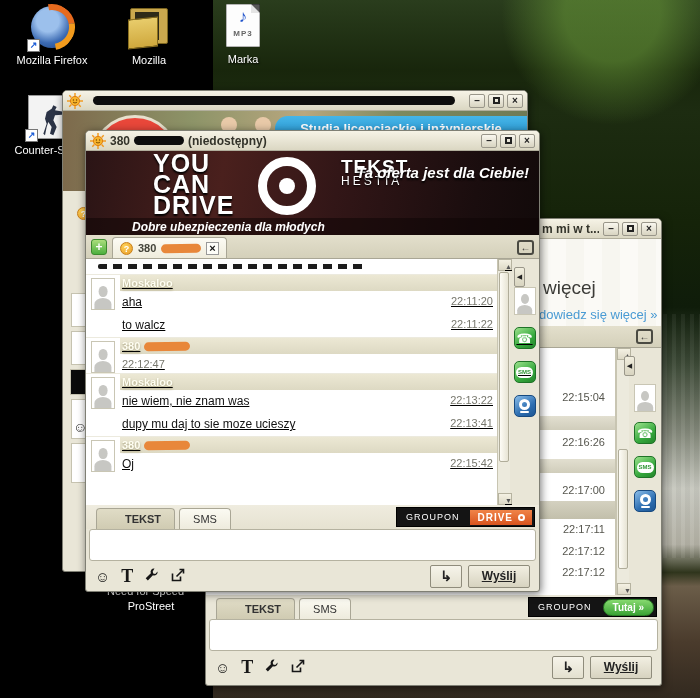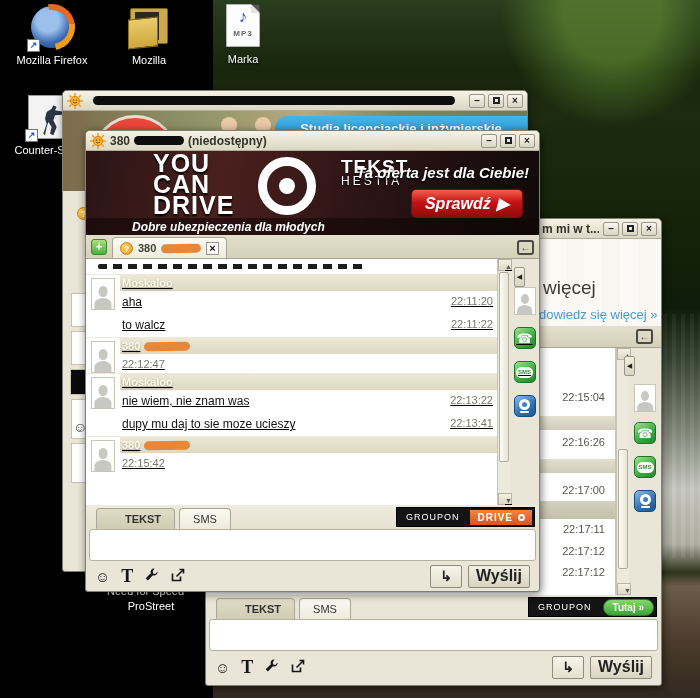--- a/index.html
+++ b/index.html
@@ -118,21 +118,21 @@
   .g-cta-g{background:linear-gradient(#86d96f,#3aa335);border-radius:9px;color:#fff;font-weight:bold;font-size:10px;padding:2px 9px;border:1px solid #2b7d27;}
   .inputbox{margin:0 3px;background:#fff;border:1px solid #b5b2a0;border-radius:3px;}
   .toolbar{display:flex;align-items:center;gap:11px;padding:0 9px;}
   .tb-ic{background:none;border:0;padding:0;color:#161616;cursor:default;}
   .tb-smiley{font-size:15px;}
   .tb-T{font-family:"Liberation Serif",serif;font-weight:bold;font-size:18px;}
   .tb-right{margin-left:auto;display:flex;gap:6px;align-items:center;}
   .retbox{width:32px;height:23px;border:1px solid #8f8c7c;border-radius:2px;background:linear-gradient(#f6f4ea,#e3e0cf);
     font-size:14px;font-weight:bold;color:#222;line-height:20px;text-align:center;padding:0;}
   .sendbtn{min-width:62px;height:23px;border:1px solid #8f8c7c;border-radius:2px;background:linear-gradient(#f2efe2,#d7d3c0);
-    font-weight:bold;font-size:16px;color:#222;}
+    font-weight:bold;font-size:12px;color:#222;text-decoration:underline;}
 
   
   #winC{left:85px;top:130px;width:455px;height:462px;z-index:4;display:flex;flex-direction:column;}
   #winC .tbar{flex:0 0 20px;}
   #c-banner{position:relative;flex:0 0 84px;overflow:hidden;
     background:linear-gradient(100deg,#2a1415,#4a201d 30%,#321617 55%,#1a0d0e 85%,#120a0a);color:#fff;}
   .ycd{position:absolute;left:46px;top:2px;font-size:25px;font-weight:bold;line-height:21px;letter-spacing:1px;
     text-shadow:0 2px 2px #000;margin-left:21px;}
   .target{position:absolute;left:172px;top:6px;width:58px;height:58px;border:9px solid #fff;border-radius:50%;}
   .target:before{content:"";position:absolute;left:50%;top:50%;width:16px;height:16px;margin:-8px 0 0 -8px;border-radius:50%;background:#fff;}
@@ -387,24 +387,20 @@
         <div>YOU</div>
         <div>CAN</div>
         <div>DRIVE</div>
       </div>
       <div class="target"></div>
       <div class="ergo">
         <div class="e1">TEKST</div>
         <div class="e2">HESTIA</div>
       </div>
       <div class="offer">Ta oferta jest dla Ciebie!</div>
-      <button class="sprawdz">
-        <span>Sprawdź</span>
-          <span>▶</span>
-      </button>
       <div class="tagline">Dobre ubezpieczenia dla młodych</div>
     </div>
 
     <div id="c-tabbar">
       <button class="plus-btn">+</button>
       <div class="chat-tab">
         <span class="coin">?</span>
         <span>380</span>
         <span class="scrib-orange" style="width:40px;"></span>
         <span class="tab-x">×</span>
@@ -472,20 +468,21 @@
         <div class="grp">
           <div class="avcol">
               <div class="avatar"></div>
             </div>
           <div class="gbody">
             <div class="ghead">
               <span>380</span>
               <span class="scrib-orange" style="width:46px;"></span>
             </div>
             <div class="mrow">
+              <div class="mtext">Oj</div>
               <div class="mtime">22:15:42</div>
             </div>
           </div>
         </div>
       </div>
 
       <div class="sbar">
         <button class="sb-btn">▲</button>
         <div class="sb-thumb" style="height:190px;"></div>
         <button class="sb-btn" style="margin-top:auto;">▼</button>

